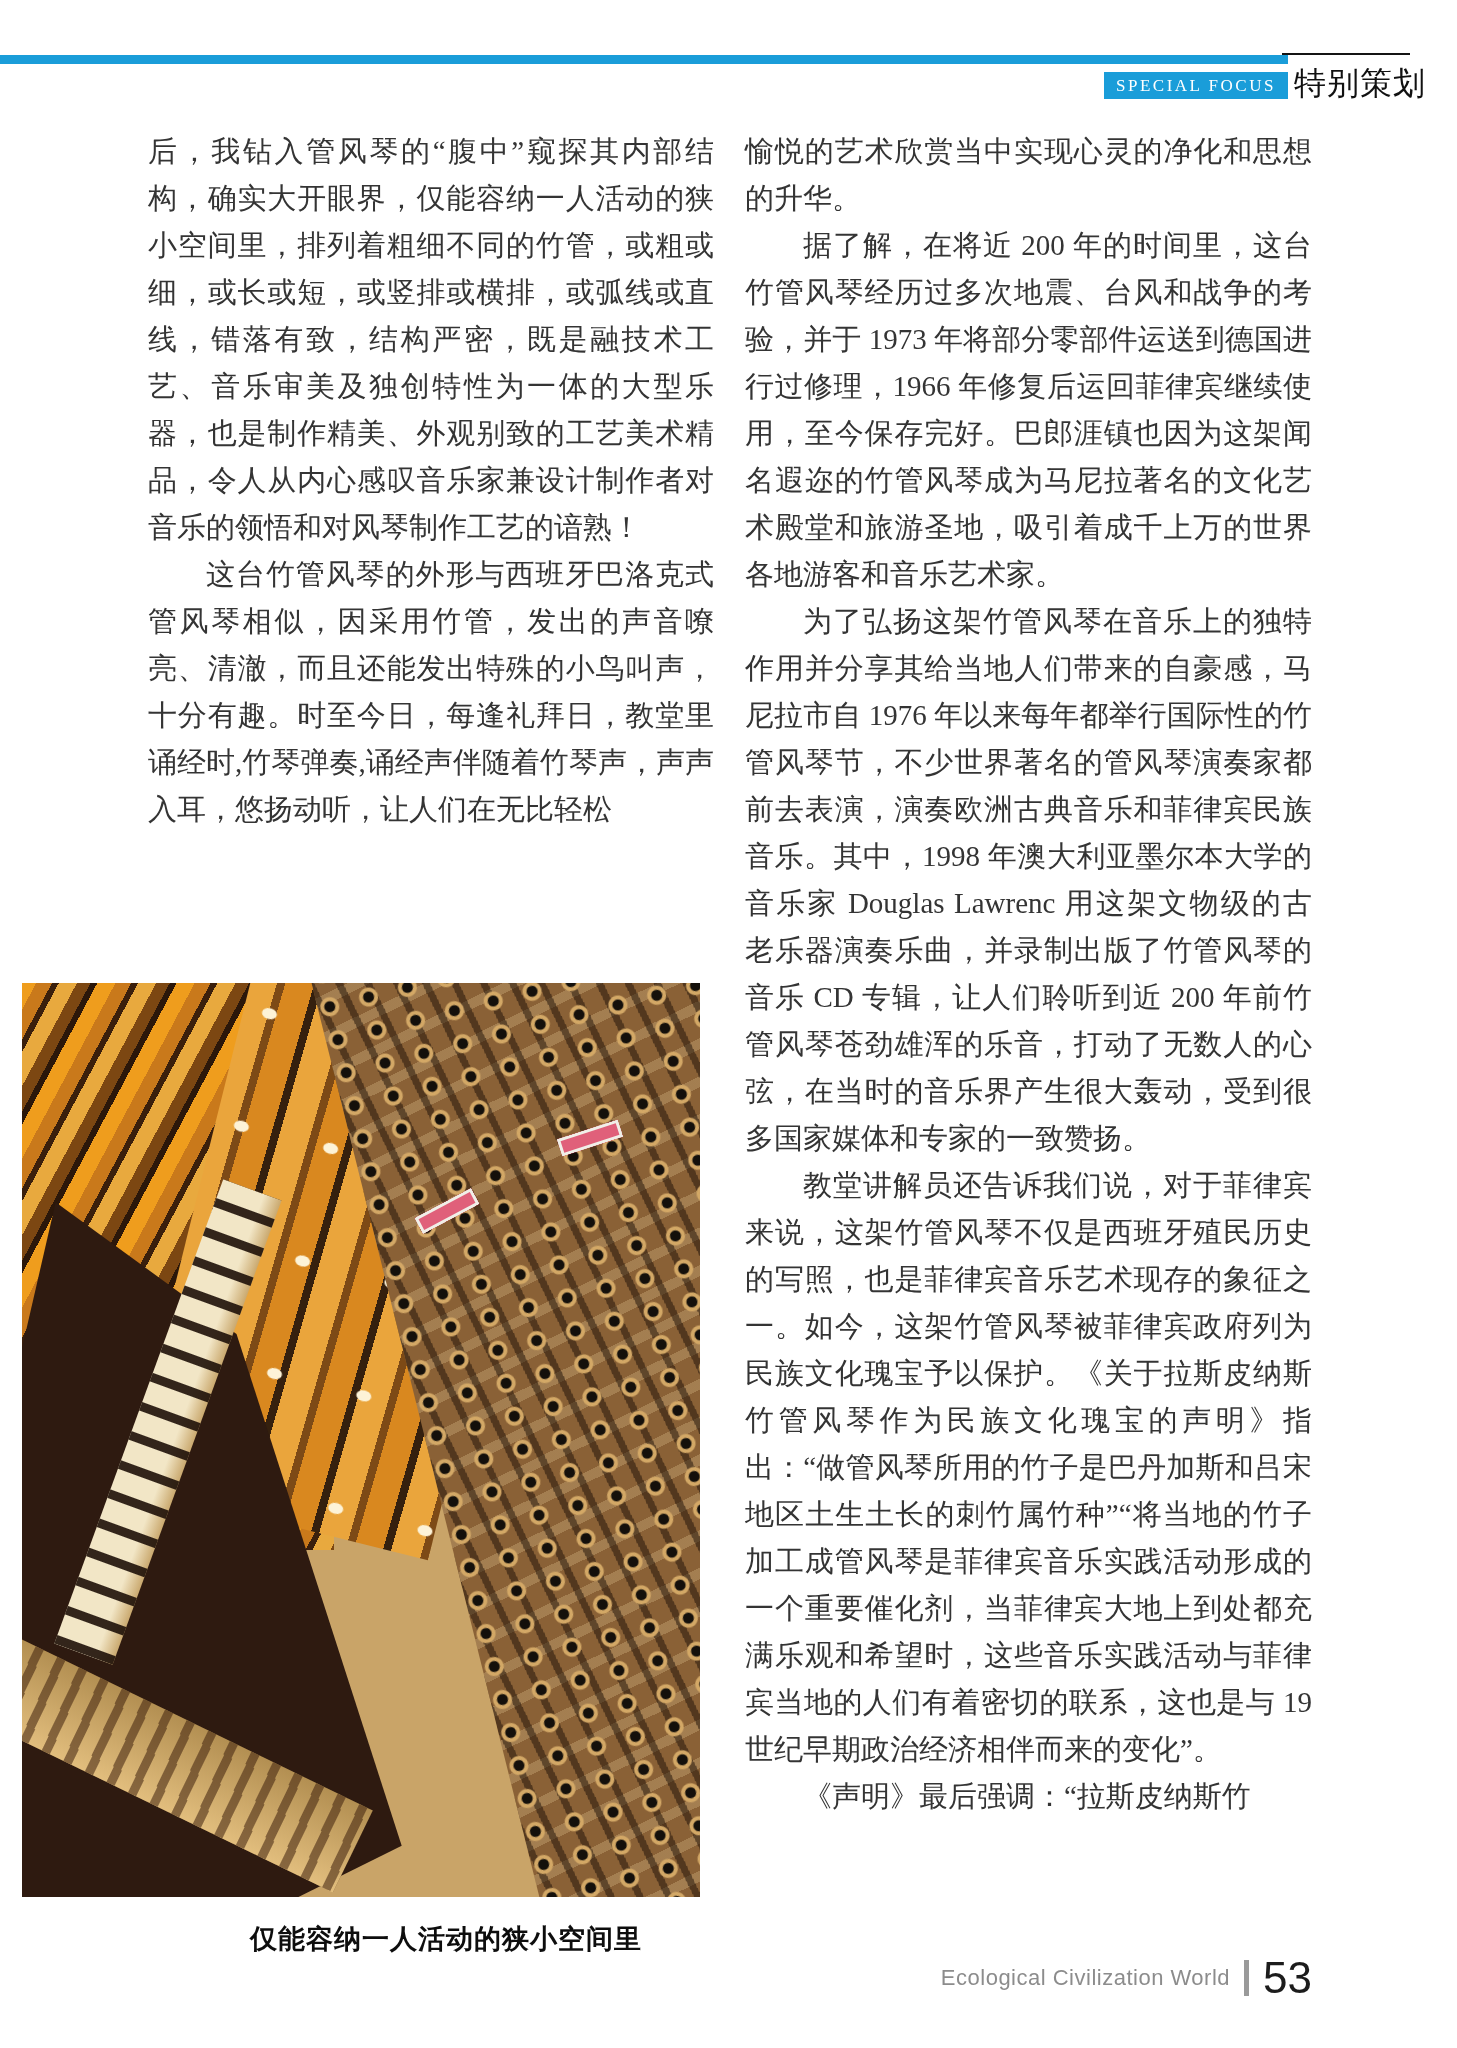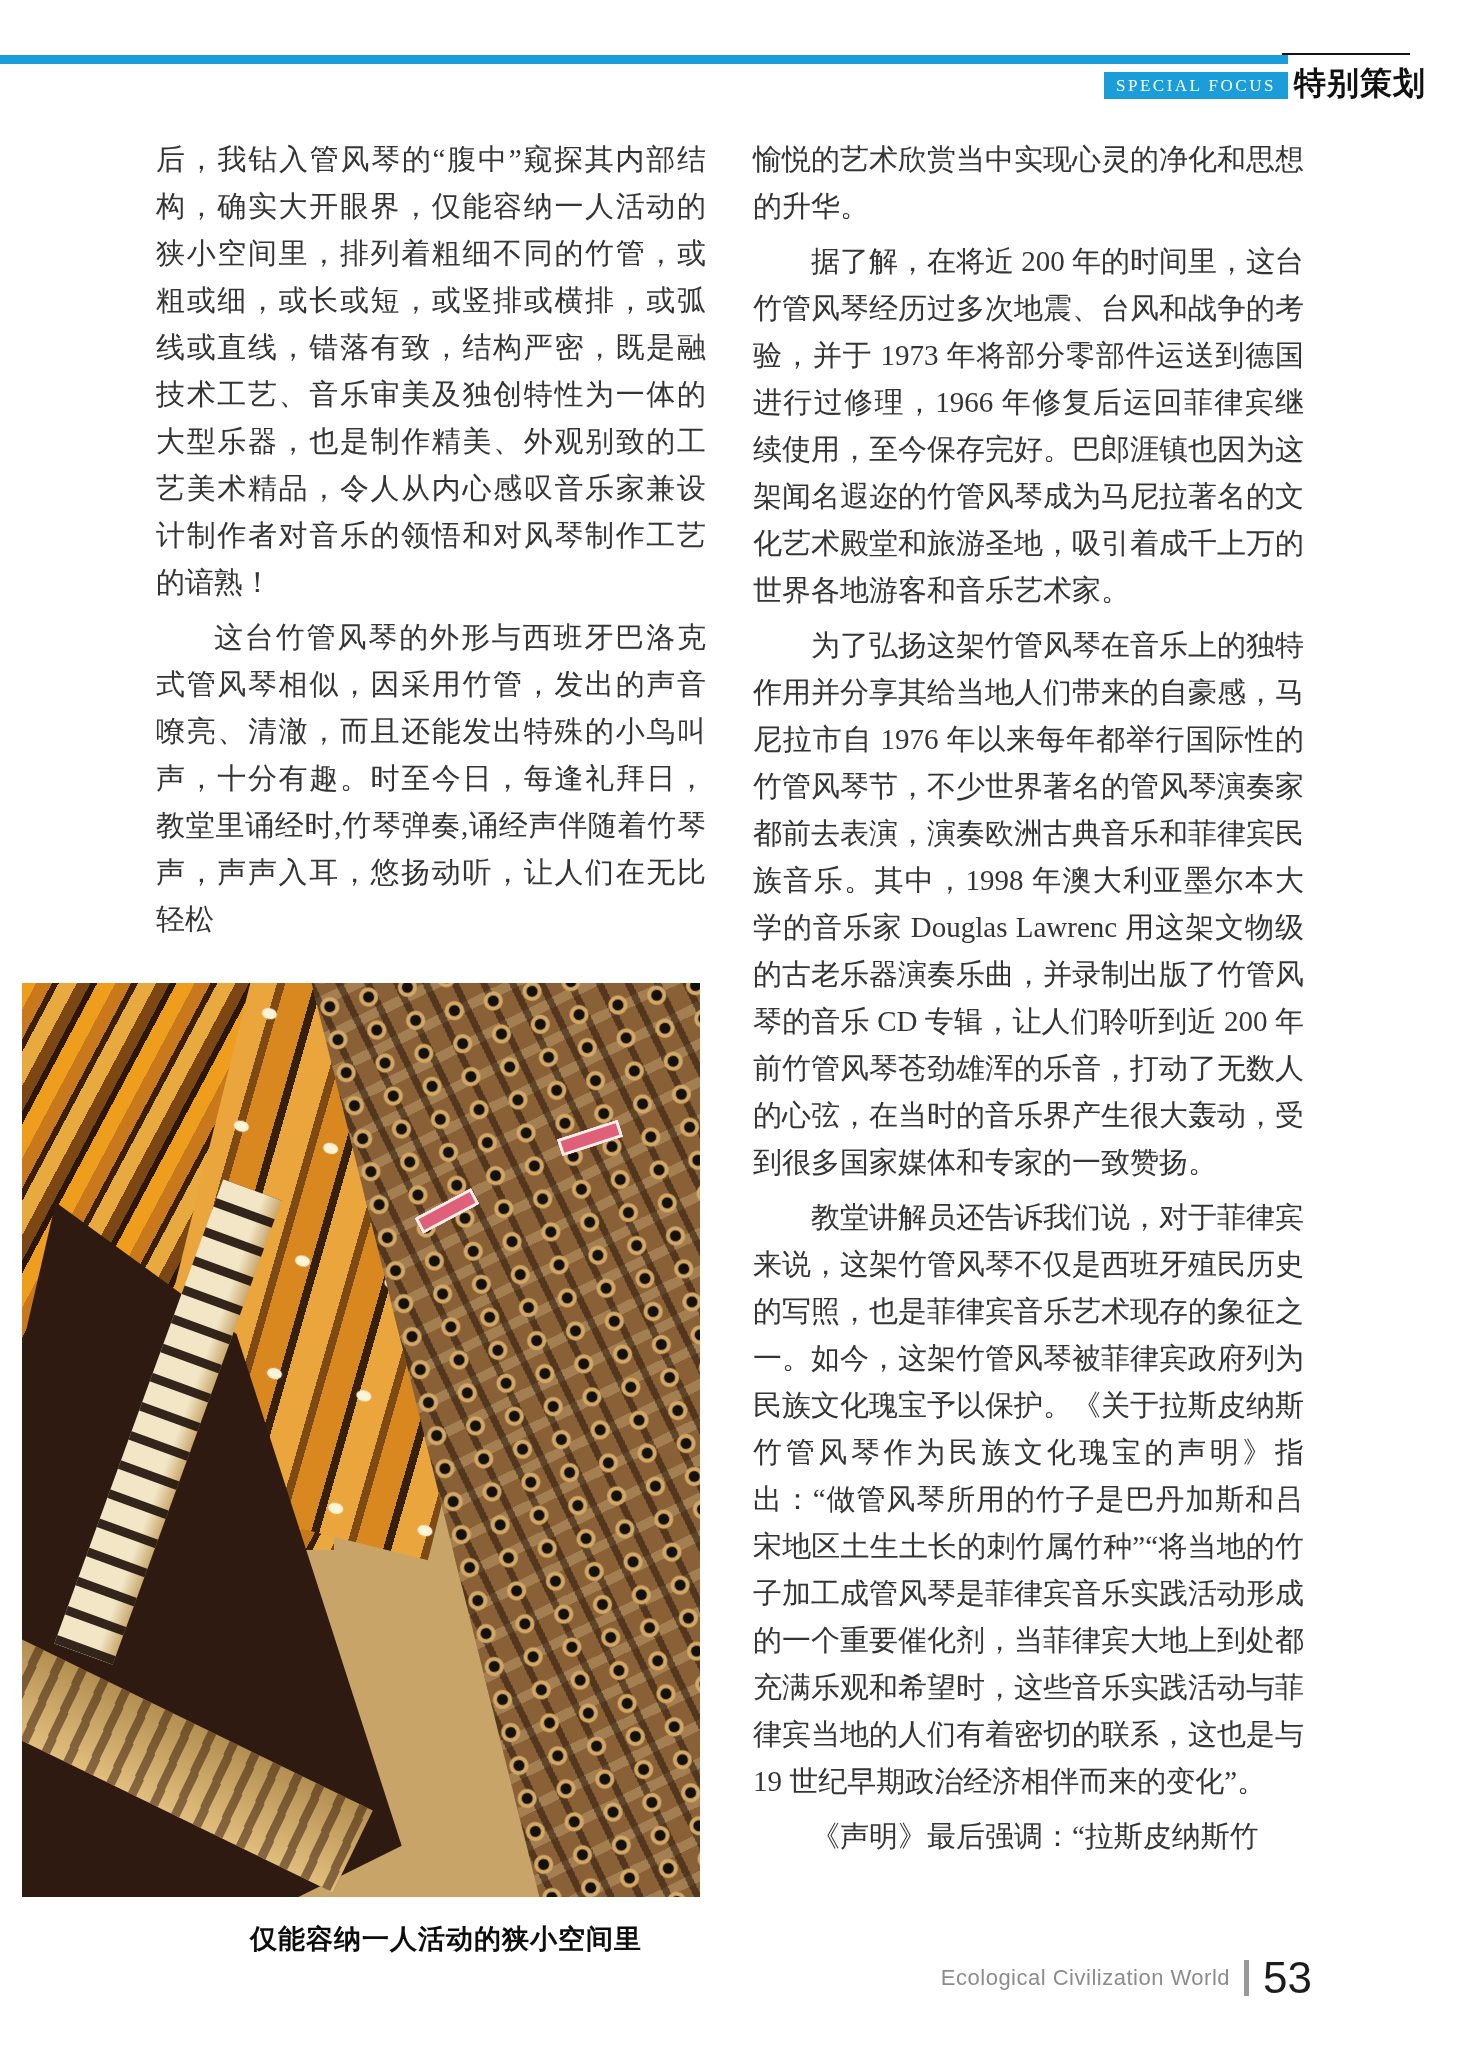--- a/index.html
+++ b/index.html
@@ -15,29 +15,29 @@
   .thin-line{position:absolute;left:1282px;top:53px;width:128px;height:2px;background:#141414;}
   .focus-box{
     position:absolute;left:1104px;top:72px;width:184px;height:27px;
     display:flex;align-items:center;justify-content:center;
     color:#ffffff;font-family:"Liberation Serif", serif;
     font-size:17px;letter-spacing:2.5px;
   }
   .section-title{
     position:absolute;left:1294px;top:62px;
     font-family:"Liberation Sans", sans-serif;
-    font-weight:bold;font-size:32px;color:#111111;letter-spacing:1px;
+    font-weight:normal;font-size:32px;color:#111111;letter-spacing:1px;
     white-space:nowrap;
   }
   
   .col{position:absolute;top:128px;color:#343434;}
   .col-left{left:148px;width:566px;}
   .col-right{left:745px;width:567px;}
   .col p{
-    margin:8px;font-size:29px;line-height:47px;
+    margin:0;font-size:29px;line-height:47px;
     text-align:justify;text-justify:inter-character;
     word-break:break-all;
   }
   .col p.indent{text-indent:2em;}
   
   figure{margin:0;}
   .photo{
     position:absolute;left:22px;top:983px;width:678px;height:914px;
     overflow:hidden;background:#c9a468;
   }

